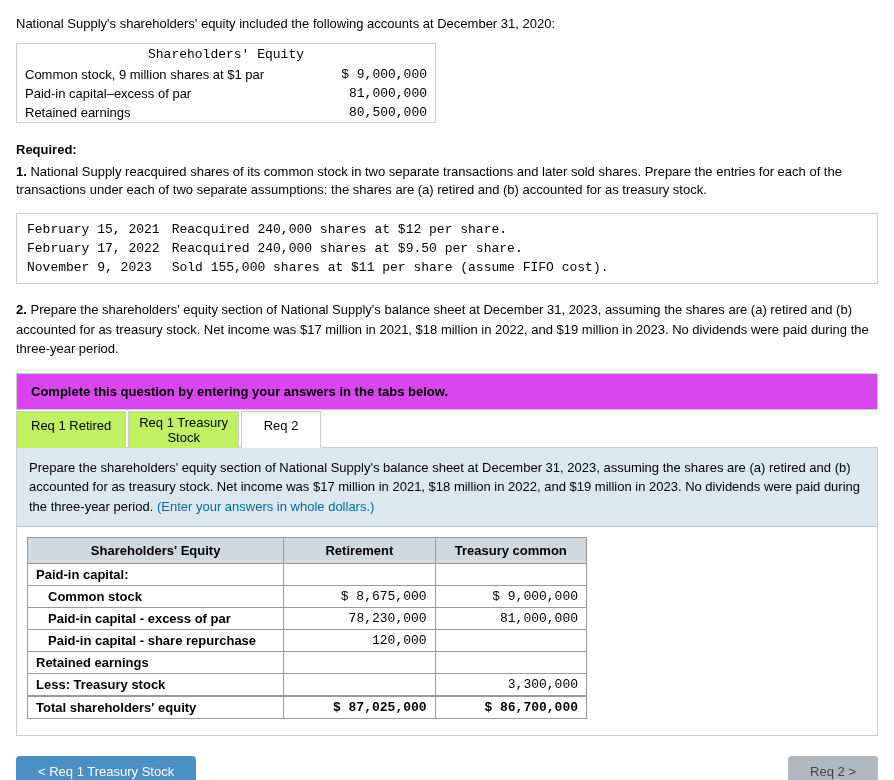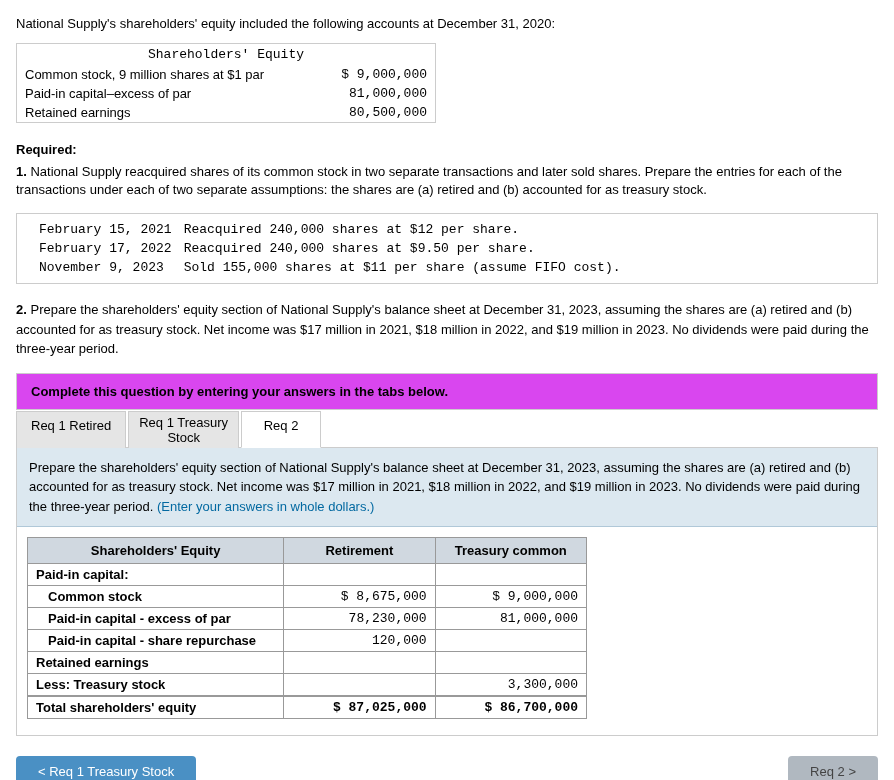--- a/index.html
+++ b/index.html
@@ -45,21 +45,21 @@
       font-weight: bold;
       margin-bottom: 6px;
     }
     .required-section p {
       margin-bottom: 6px;
       line-height: 1.4;
     }
     .transactions-box {
       border: 1px solid #ccc;
       margin-bottom: 16px;
-      padding: 6px 16px;
+      padding: 6px 4px;
     }
     .transactions-box table {
       border-collapse: collapse;
     }
     .transactions-box table td {
       padding: 2px 6px;
       font-family: 'Courier New', monospace;
       font-size: 13px;
       vertical-align: top;
     }
@@ -73,21 +73,21 @@
       padding: 10px 14px;
       margin-bottom: 0;
       font-weight: bold;
       font-size: 13px;
     }
     .tab {
       border: 1px solid #ccc;
       padding: 6px 14px;
       cursor: pointer;
       font-size: 13px;
-      background: #e5e5e5;
+      background: #bef264;
       text-align: center;
       min-width: 80px;
       border-bottom: none;
       margin-right: 2px;
       position: relative;
       top: 1px;
     }
     .tab.active {
       background: #fff;
       border-bottom: 1px solid #fff;

